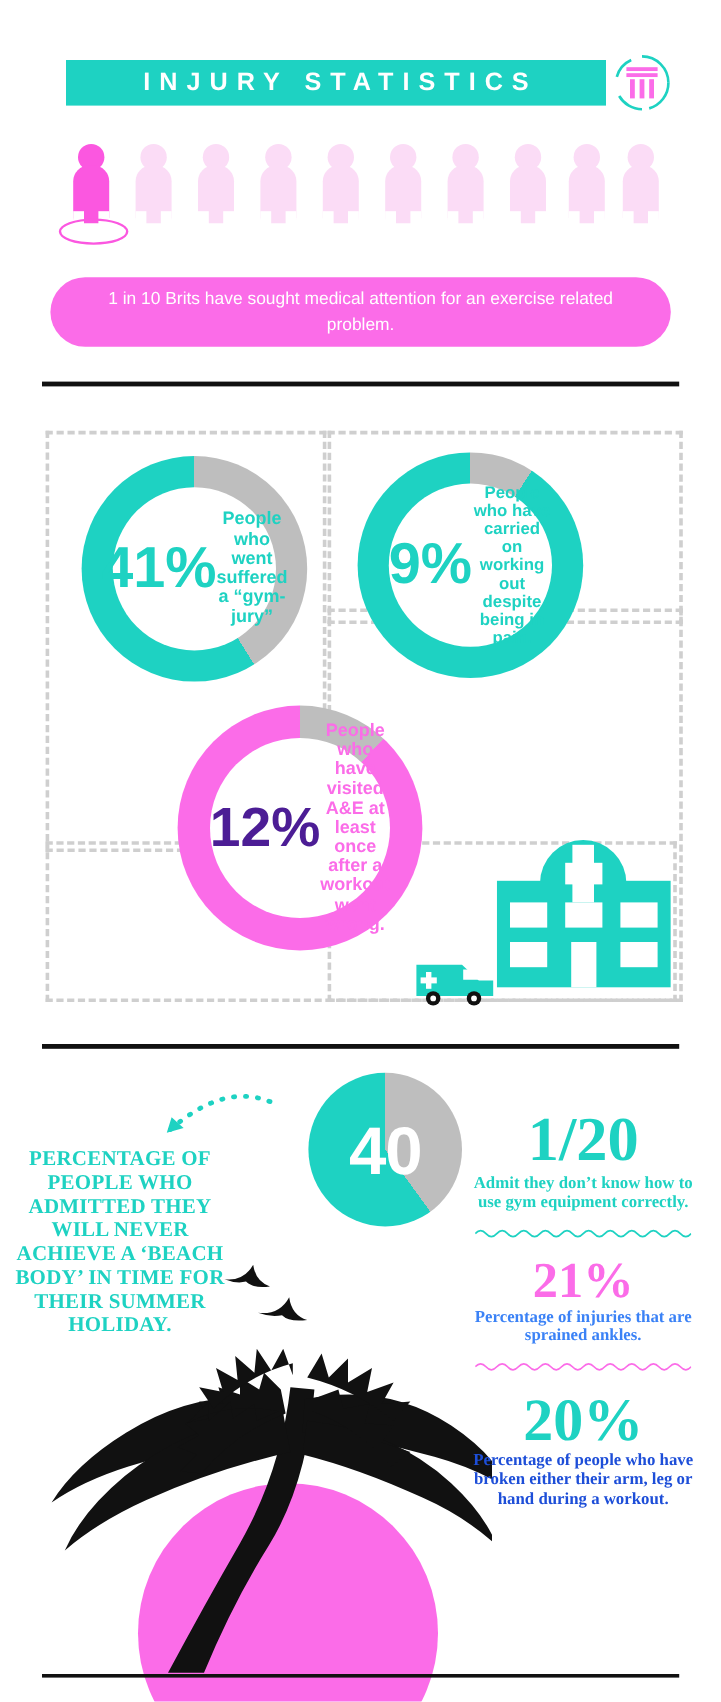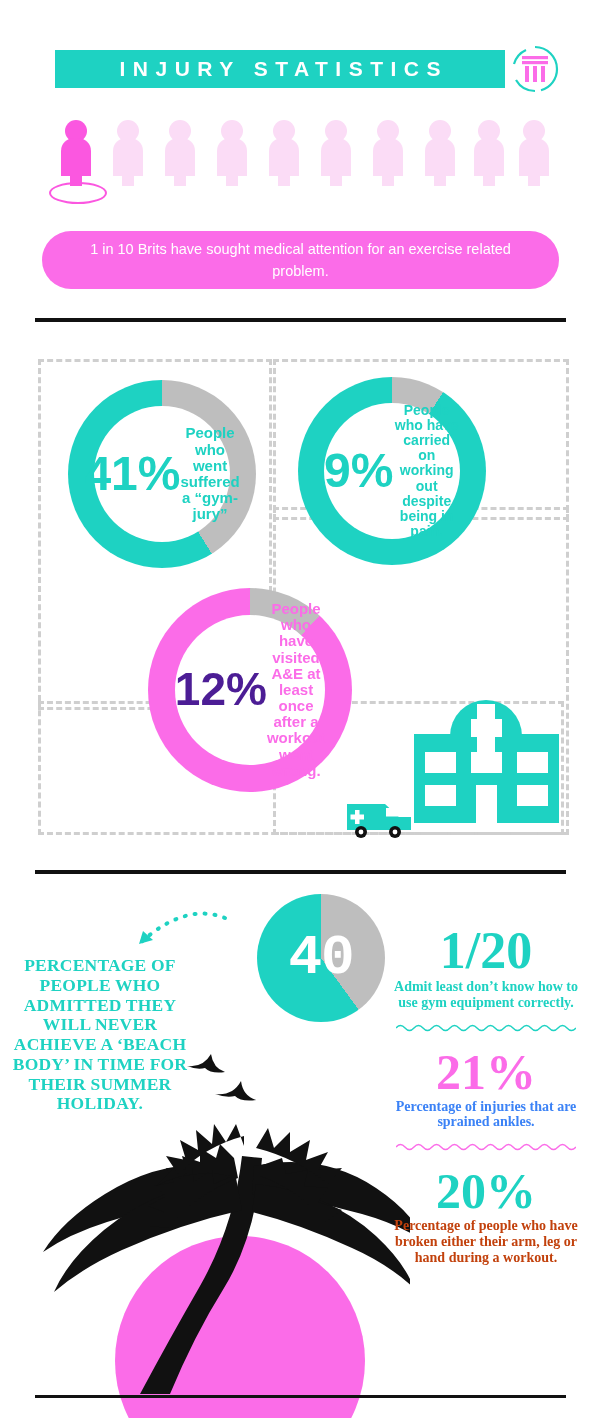--- a/index.html
+++ b/index.html
@@ -95,40 +95,40 @@
   .beach-text{
     position:absolute;left:12px;top:938px;width:176px;text-align:center;
     color:#1ED2C2;font-family:"Liberation Serif",serif;font-weight:bold;
     font-size:17.5px;line-height:1.13;letter-spacing:0.2px;
   }
   .arrow{position:absolute;left:115px;top:884px;width:120px;height:56px;}
 
   .pie40{position:absolute;left:257px;top:876px;width:128px;height:128px;}
   .pie40 .lab{
     position:absolute;inset:0;display:flex;align-items:center;justify-content:center;
-    color:#fff;font-family:Liberation Mono, monospace;font-weight:bold;font-size:56px;
+    color:#fff;font-family:Liberation Sans, sans-serif;font-weight:bold;font-size:56px;
     letter-spacing:-1px;
   }
 
   .rcol{position:absolute;left:388px;top:907px;width:196px;text-align:center;}
   .stat{margin-bottom:2px;}
   .stat .num{
     font-family:"Liberation Serif",serif;font-weight:bold;line-height:1;
     display:block;
   }
   .stat .desc{
     font-family:"Liberation Serif",serif;font-weight:bold;font-size:14px;
     line-height:1.13;display:block;margin-top:2px;
   }
   .s1 .num{font-size:52px;color:#1ED2C2;}
   .s1 .desc{color:#1ED2C2;}
-  .s2 .num{font-size:50px;color:#FB6CE8;}
+  .s2 .num{font-size:42px;color:#FB6CE8;}
   .s2 .desc{color:#3b82f6;}
   .s3 .num{font-size:50px;color:#1ED2C2;}
-  .s3 .desc{color:#c2410c;}
+  .s3 .desc{color:#1d4ed8;}
   .wavy{display:block;margin:12px auto 14px;width:180px;height:10px;}
 </style>
 </head>
 <body>
 
 <div class="stage">
 
   <div class="title-bar">
     <span>INJURY STATISTICS</span>
   </div>
@@ -323,21 +323,21 @@
   <div class="beach-text">PERCENTAGE OF PEOPLE WHO ADMITTED THEY WILL NEVER ACHIEVE A ‘BEACH BODY’ IN TIME FOR THEIR SUMMER HOLIDAY.</div>
 
   <div class="pie40" style="border-radius:50%;background:conic-gradient(#BEBEBE 0deg 144deg, #1ED2C2 144deg 360deg);">
     <div class="lab">40</div>
   </div>
 
   <div class="rcol">
 
     <div class="stat s1">
       <span class="num">1/20</span>
-      <span class="desc">Admit least don’t know how to use gym equipment correctly.</span>
+      <span class="desc">Admit they don’t know how to use gym equipment correctly.</span>
     </div>
 
     <svg class="wavy" viewBox="0 0 180 10">
       <path d="M0 5 q4.5 -5 9 0 t9 0 t9 0 t9 0 t9 0 t9 0 t9 0 t9 0 t9 0 t9 0 t9 0 t9 0 t9 0 t9 0 t9 0 t9 0 t9 0 t9 0 t9 0 t9 0" fill="none" stroke="#1ED2C2" stroke-width="1.4"></path>
     </svg>
 
     <div class="stat s2">
       <span class="num">21%</span>
       <span class="desc">Percentage of injuries that are sprained ankles.</span>
     </div>

